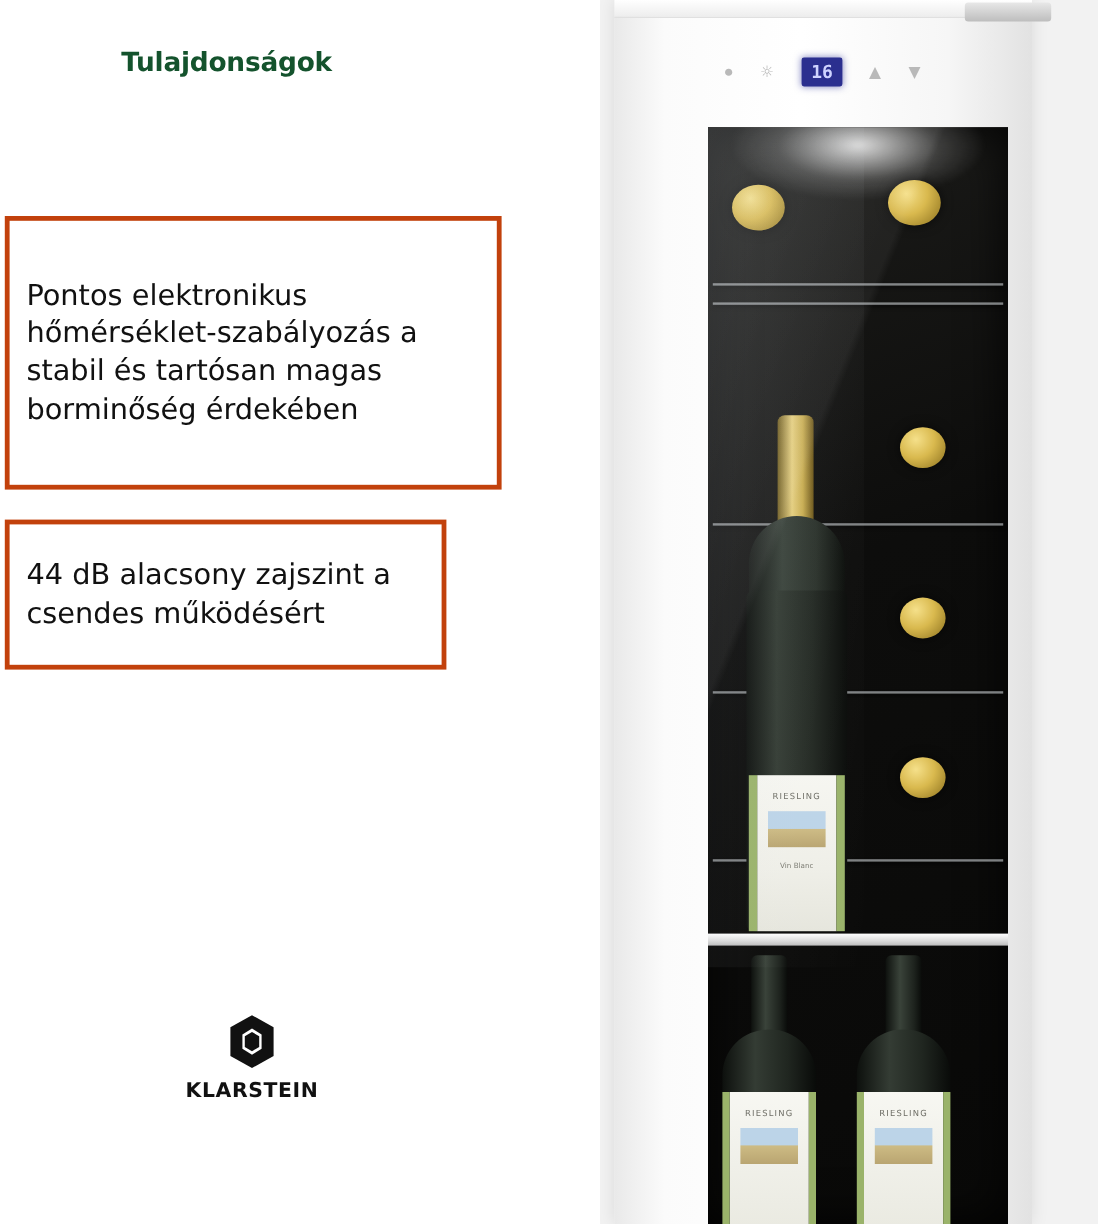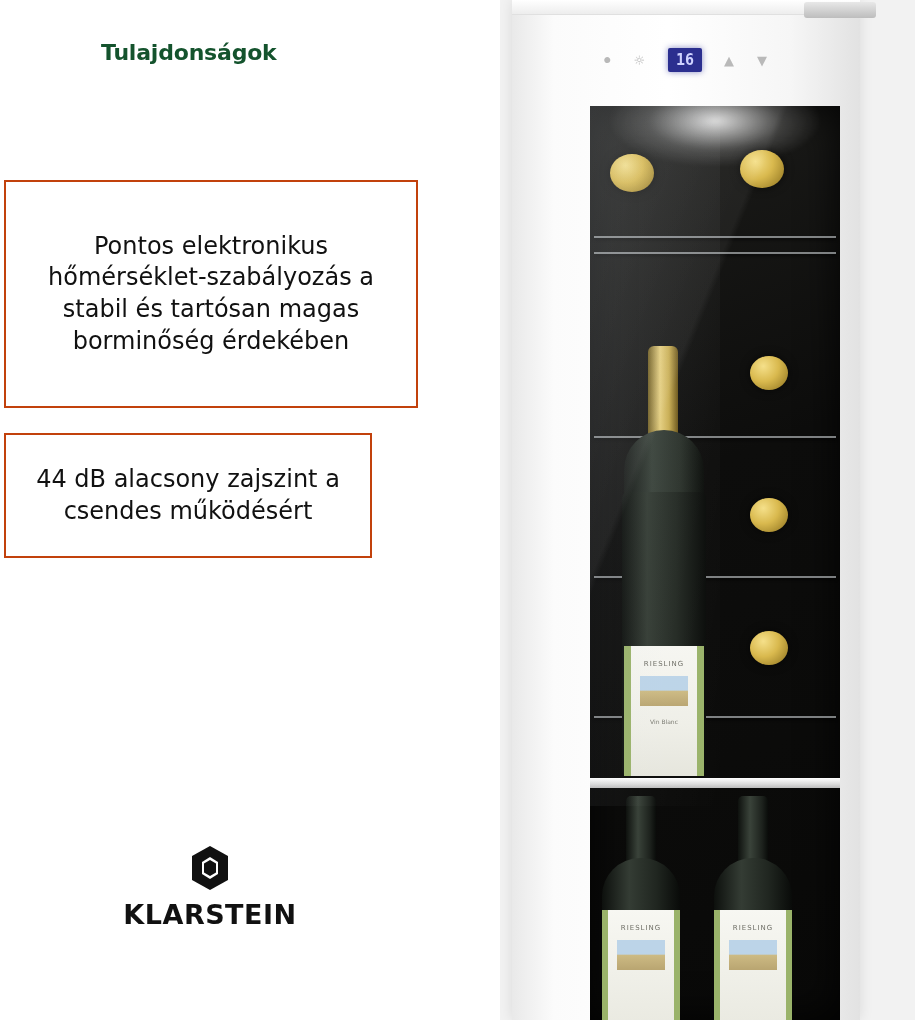--- a/index.html
+++ b/index.html
@@ -33,26 +33,25 @@
     font-size: 22px;
     font-weight: bold;
     letter-spacing: -0.2px;
     color: #14532d;
     margin-left: 41px;
   }
 
   .feature-box {
     position: absolute;
     left: 4px;
-    border: 2px solid #c2410c;
+    border: 4px solid #c2410c;
     box-sizing: border-box;
     display: flex;
     align-items: center;
     justify-content: center;
-    text-align: center;
     padding: 10px 14px;
   }
   .feature-text {
     font-size: 24px;
     line-height: 1.32;
     color: #111111;
     font-weight: 400;
   }
 
   #box-0 { top: 180px;  width: 414px; height: 228px; }
@@ -68,21 +67,21 @@
     text-align: center;
   }
   .brand-mark {
     width: 46px;
     height: 46px;
     margin: 0 auto 8px auto;
     position: relative;
   }
   .brand-mark svg { display: block; }
   .brand-name {
-    font-size: 27px;
+    font-size: 17px;
     font-weight: bold;
     letter-spacing: 0.5px;
     color: #111111;
   }
 
   
   .product {
     position: absolute;
     left: 500px;
     top: 0;

